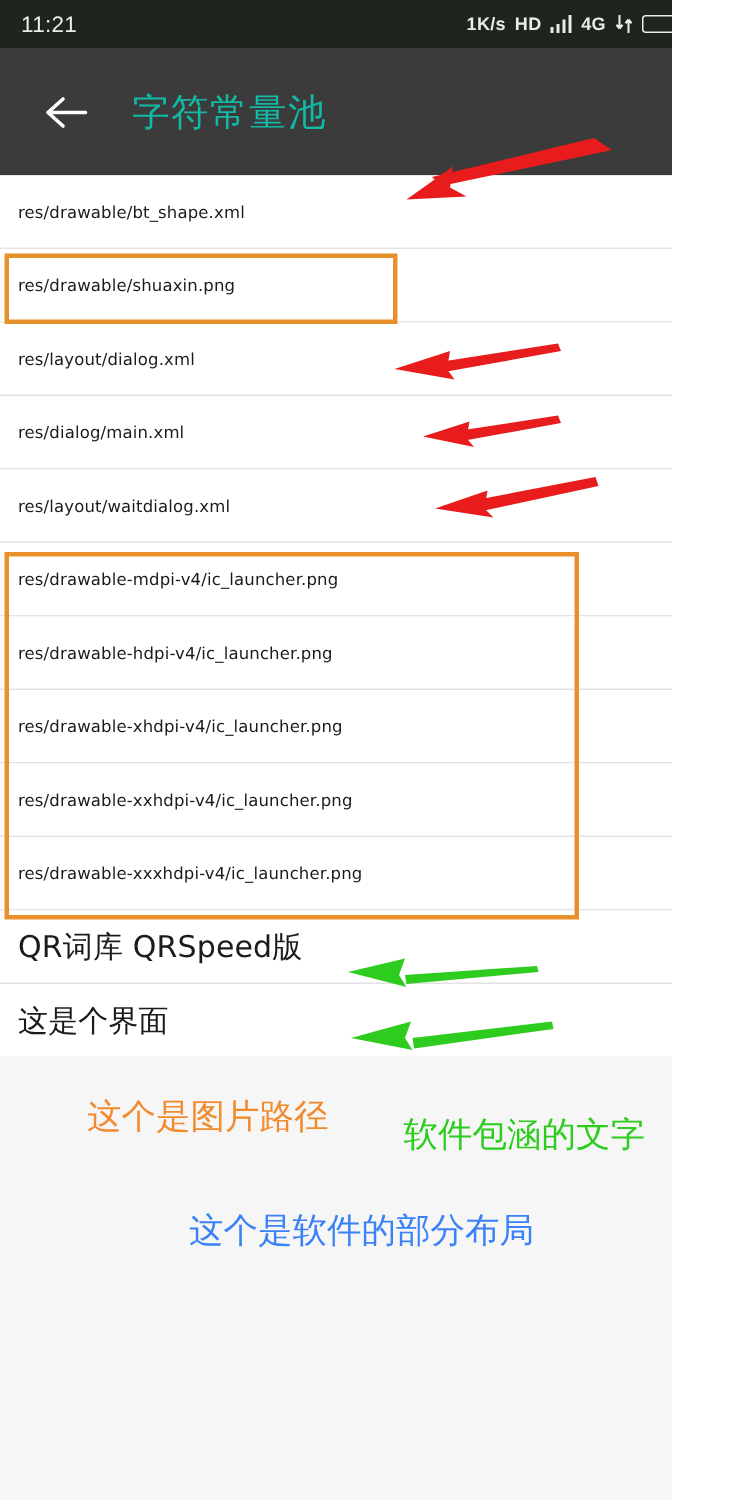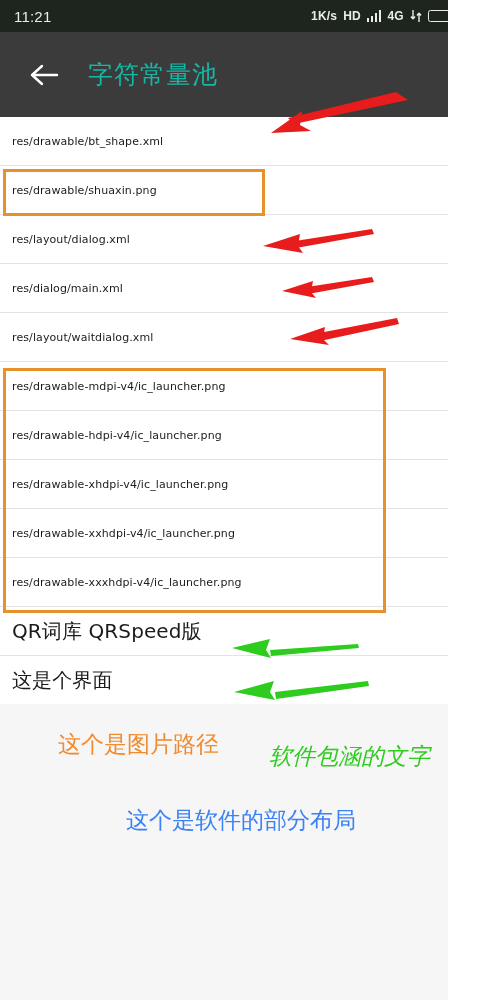--- a/index.html
+++ b/index.html
@@ -212,16 +212,16 @@
       <polygon fill="#2ecc1e" points="232,648 270,639 266,650 271,658"></polygon>
     </g>
 
     <g>
       <polygon fill="#2ecc1e" points="368,681 369,686 276,699 275,692"></polygon>
       <polygon fill="#2ecc1e" points="234,692 274,681 270,692 275,700"></polygon>
     </g>
   </svg>
 
   <div class="caption cap-orange" style="left:58px;top:729px;">这个是图片路径</div>
-  <div class="caption cap-green" style="left:269px;top:741px;font-style:italic;">软件包涵的文字</div>
+  <div class="caption cap-green" style="left:269px;top:741px;">软件包涵的文字</div>
   <div class="caption cap-red" style="left:126px;top:805px;">这个是软件的部分布局</div>
 
 </div>
 
 </body></html>

